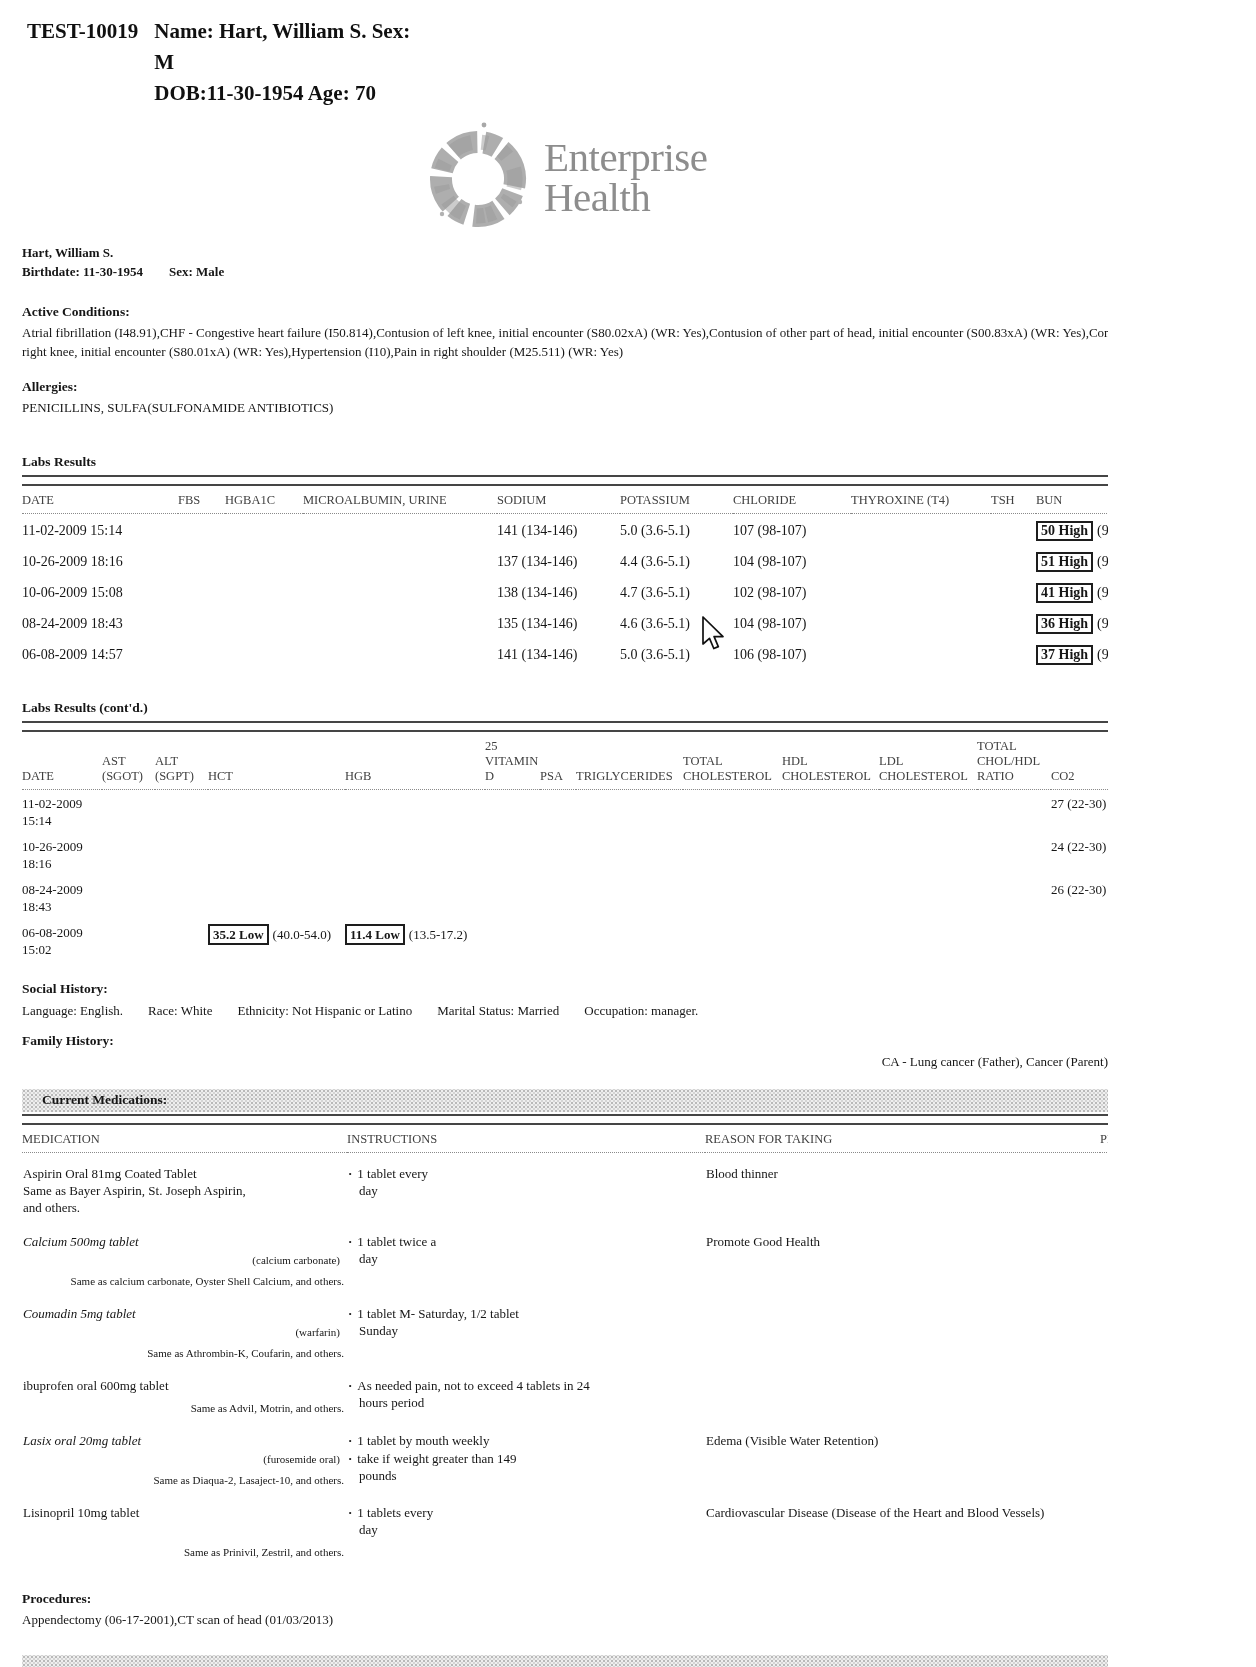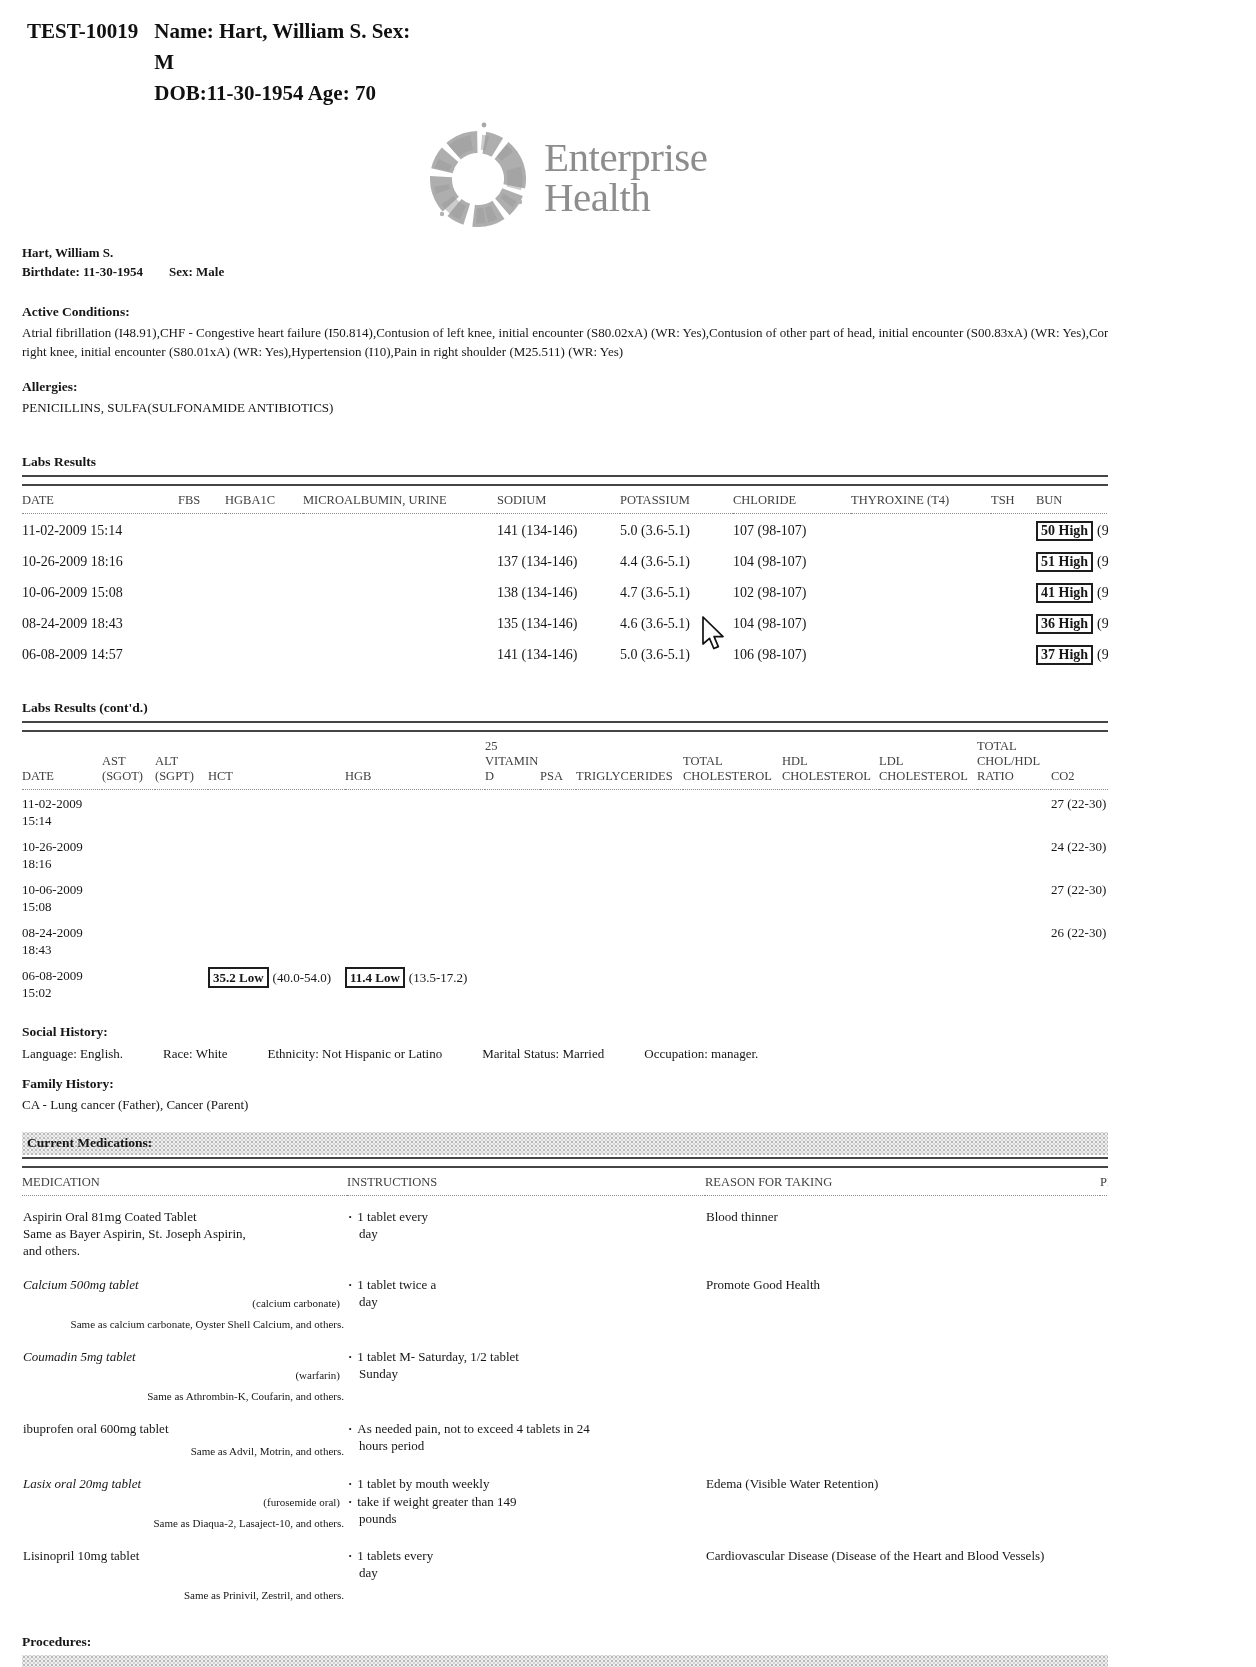--- a/index.html
+++ b/index.html
@@ -17,41 +17,41 @@
   
   .sec-title{font-weight:bold;font-size:13.5px;line-height:17px;}
   .para{font-size:13px;line-height:19px;}
   #conditions-title{margin:22px 0 0 22px;}
   #conditions-text{margin:3px 0 0 22px;width:1140px;}
   #allergies-title{margin:17px 0 0 22px;}
   #allergies-text{margin:3px 0 0 22px;}
   #labs1-title{margin:36px 0 0 22px;}
   #labs2-title{margin:30px 0 0 22px;}
   #social-title{margin:18px 0 0 22px;}
-  #social-line{margin:4px 0 0 22px;display:flex;gap:40px;font-size:13px;line-height:19px;}
+  #social-line{margin:4px 0 0 22px;display:flex;gap:25px;font-size:13px;line-height:19px;}
   #family-title{margin:12px 0 0 22px;}
-  #family-text{margin:3px 0 0 22px;}
+  #family-text{margin:3px 0 0 22px;text-align:right;}
   #proc-title{margin:26px 0 0 22px;}
   #proc-text{margin:3px 0 0 22px;}
   
   .rule-double{width:1145px;margin:5px 0 0 22px;height:7px;border-top:2px solid #454545;border-bottom:2px solid #454545;}
   
   table{border-collapse:collapse;table-layout:fixed;width:1145px;margin-left:22px;}
   th{font-weight:normal;font-size:12.5px;text-align:left;padding:7px 0 5px;border-bottom:1px dotted #8a8a8a;white-space:nowrap;color:#404040;}
   .labs1 td{font-size:14px;padding:7px 0 4px;white-space:nowrap;line-height:16px;}
   .labs2 th{vertical-align:bottom;}
   .labs2 th div{line-height:15px;}
   .labs2 td{font-size:13px;padding:5px 0 4px;vertical-align:top;white-space:nowrap;line-height:17px;}
   .boxed{display:inline-block;border:2px solid #1d1d1d;padding:0 3px;font-weight:bold;}
   .rng{margin-left:4px;}
   
   .dotbar{background-color:#efefef;
     background-image:radial-gradient(#b9b9b9 26%,rgba(0,0,0,0) 27%),radial-gradient(#d4d4d4 26%,rgba(0,0,0,0) 27%);
     background-size:4px 4px;background-position:0 0,2px 2px;}
-  .medbar{width:1145px;margin:18px 0 0 22px;height:23px;padding:3px 0 0 5px;font-weight:bold;font-size:13.5px;box-sizing:border-box;}
+  .medbar{width:1145px;margin:18px 0 0 22px;height:23px;padding:3px 0 0 20px;font-weight:bold;font-size:13.5px;box-sizing:border-box;}
   .meds th.right{text-align:right;}
   .meds td{vertical-align:top;font-size:13px;padding-top:12px;padding-bottom:5px;}
   .med-name{line-height:17px;}
   .it{font-style:italic;}
   .med-generic{font-size:11px;text-align:right;padding-right:6px;margin-top:3px;line-height:14px;}
   .med-sameas{font-size:11px;text-align:right;padding-right:2px;margin-top:7px;line-height:14px;}
   .instr-line{white-space:nowrap;line-height:17px;}
   .instr-cont{padding-left:11px;white-space:nowrap;line-height:17px;}
   .bullet-icon::before{content:"·";margin-right:5px;font-weight:bold;}
   .instr-item + .instr-item{margin-top:1px;}
@@ -304,39 +304,20 @@
           <td></td>
           <td></td>
           <td></td>
           <td></td>
           <td></td>
         <td>24 (22-30)</td>
         <td></td>
       </tr>
       <tr>
         <td>
-            <div>10-06-2009</div>
-            <div>15:08</div>
-          </td>
-        <td></td>
-          <td></td>
-          <td></td>
-          <td></td>
-          <td></td>
-          <td></td>
-          <td></td>
-          <td></td>
-          <td></td>
-          <td></td>
-          <td></td>
-        <td>27 (22-30)</td>
-        <td></td>
-      </tr>
-      <tr>
-        <td>
             <div>08-24-2009</div>
             <div>18:43</div>
           </td>
         <td></td>
           <td></td>
           <td></td>
           <td></td>
           <td></td>
           <td></td>
           <td></td>

